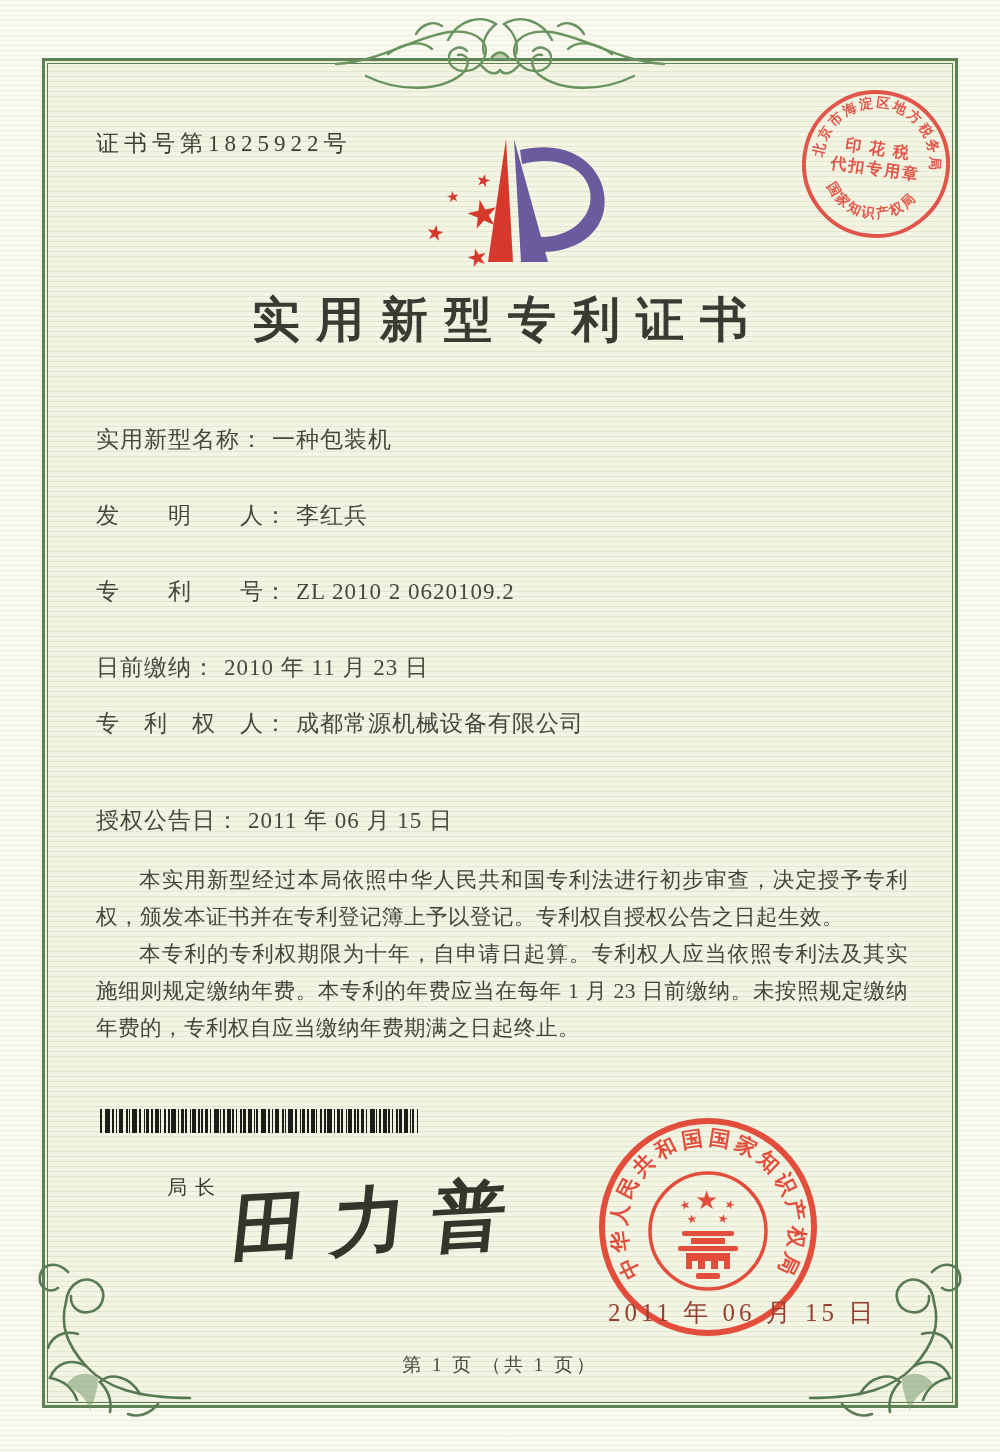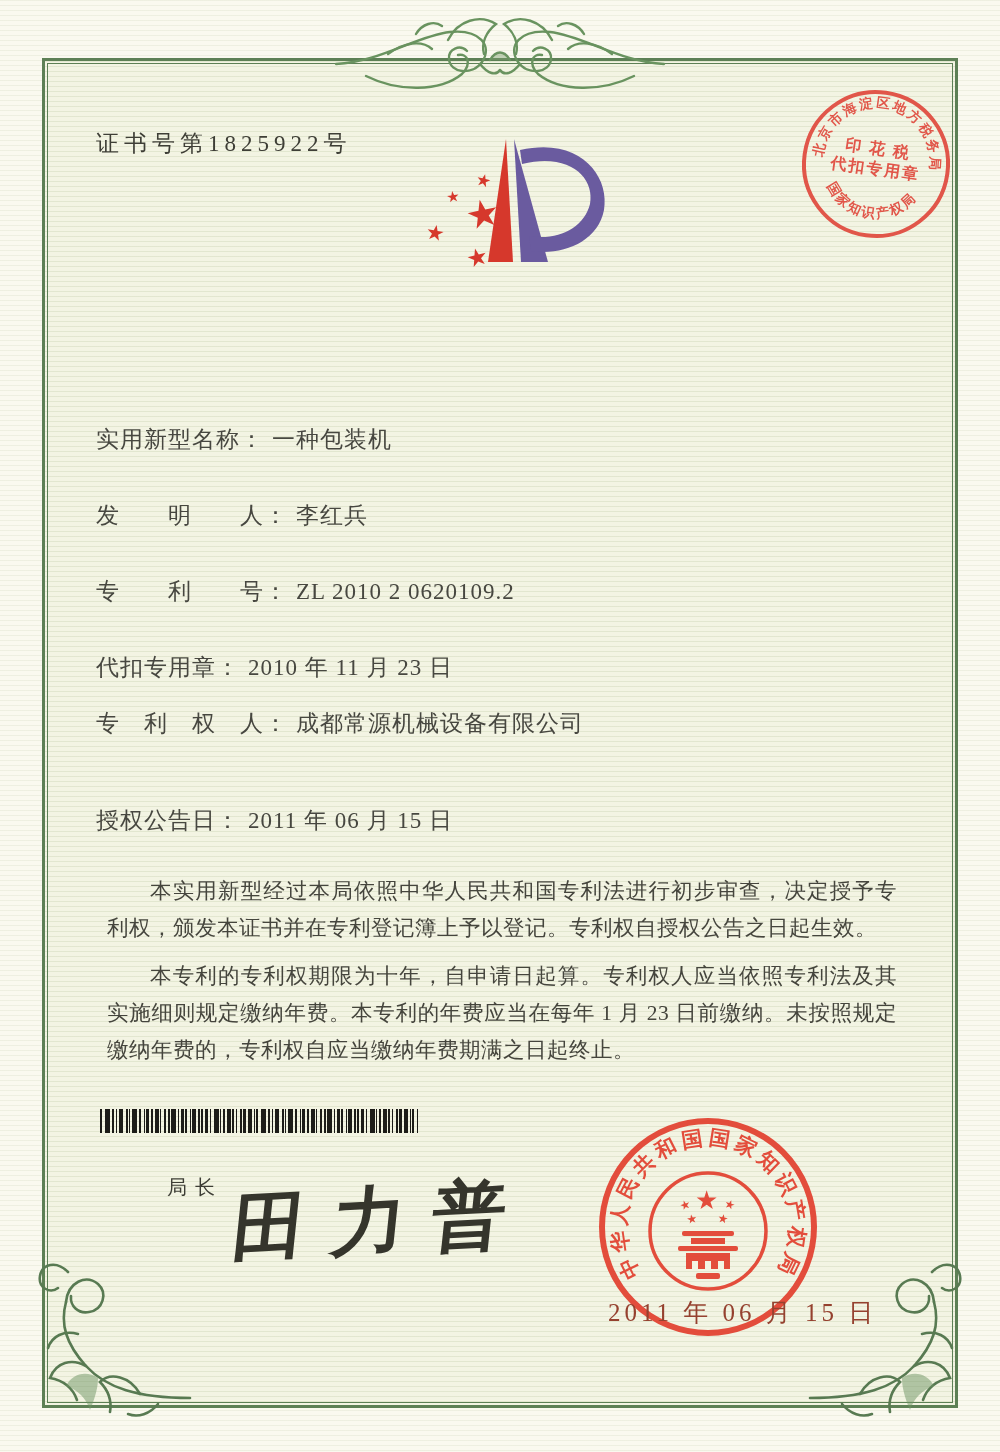--- a/index.html
+++ b/index.html
@@ -37,21 +37,21 @@
   .field-row{
     position:absolute; left:96px; font-size:23px; color:#474740;
     letter-spacing:1px; white-space:nowrap;
   }
   .field-value{ margin-left:8px;margin-top:14px; }
   .body-text{
     position:absolute; left:96px; top:862px; width:812px;
     font-size:21.5px; line-height:37px; text-align:justify;
     color:#45453d; letter-spacing:.5px;
   }
-  .body-text p{ margin:11px; text-indent:2em; }
+  .body-text p{ margin:0; text-indent:2em; }
   .barcode{ position:absolute; left:100px; top:1109px; }
   .director-label{
     position:absolute; left:167px; top:1174px;
     font-size:20px; letter-spacing:8px; color:#3d3d35;
   }
   .signature{
     position:absolute; left:232px; top:1172px;
     font-size:74px; font-weight:bold; color:#35352c;
     letter-spacing:26px; white-space:nowrap;
     transform:rotate(-3deg) skewX(-9deg);
@@ -145,32 +145,33 @@
     <text fill="#e0463a" font-size="13.5" font-weight="bold" letter-spacing="2.5">
       <textPath href="#taxTop" startOffset="50%" text-anchor="middle">北京市海淀区地方税务局</textPath>
     </text>
     <text x="78" y="68" text-anchor="middle" fill="#e0463a" font-size="16" font-weight="bold" letter-spacing="2">印 花 税</text>
     <text x="78" y="88" text-anchor="middle" fill="#e0463a" font-size="16" font-weight="bold" letter-spacing="2">代扣专用章</text>
     <text fill="#e0463a" font-size="13.5" font-weight="bold" letter-spacing="2">
       <textPath href="#taxBottom" startOffset="50%" text-anchor="middle">国家知识产权局</textPath>
     </text>
   </svg>
 
+  <div class="title">实用新型专利证书</div>
 
   <div class="field-row" style="top:424px">
     <span>实用新型名称：</span><span class="field-value">一种包装机</span>
   </div>
   <div class="field-row" style="top:500px">
     <span>发　　明　　人：</span><span class="field-value">李红兵</span>
   </div>
   <div class="field-row" style="top:576px">
     <span>专　　利　　号：</span><span class="field-value">ZL 2010 2 0620109.2</span>
   </div>
   <div class="field-row" style="top:652px">
-    <span>代扣专用章：</span><span class="field-value">2010 年 11 月 23 日</span>
+    <span>日前缴纳：</span><span class="field-value">2010 年 11 月 23 日</span>
   </div>
   <div class="field-row" style="top:708px">
     <span>专　利　权　人：</span><span class="field-value">成都常源机械设备有限公司</span>
   </div>
   <div class="field-row" style="top:805px">
     <span>授权公告日：</span><span class="field-value">2011 年 06 月 15 日</span>
   </div>
 
   <div class="body-text">
     <p>本实用新型经过本局依照中华人民共和国专利法进行初步审查，决定授予专利权，颁发本证书并在专利登记簿上予以登记。专利权自授权公告之日起生效。</p>
@@ -208,14 +209,15 @@
         <rect x="90" y="138" width="44" height="16"></rect>
         <rect x="96" y="146" width="6" height="8" fill="#f3f4e3"></rect>
         <rect x="109" y="146" width="6" height="8" fill="#f3f4e3"></rect>
         <rect x="122" y="146" width="6" height="8" fill="#f3f4e3"></rect>
         <rect x="100" y="158" width="24" height="6" rx="2"></rect>
       </g>
     </g>
   </svg>
   <div class="seal-date">2011 年 06 月 15 日</div>
 
+  <div class="footer">第 1 页 （共 1 页）</div>
 
 </div>
 
 </body></html>

